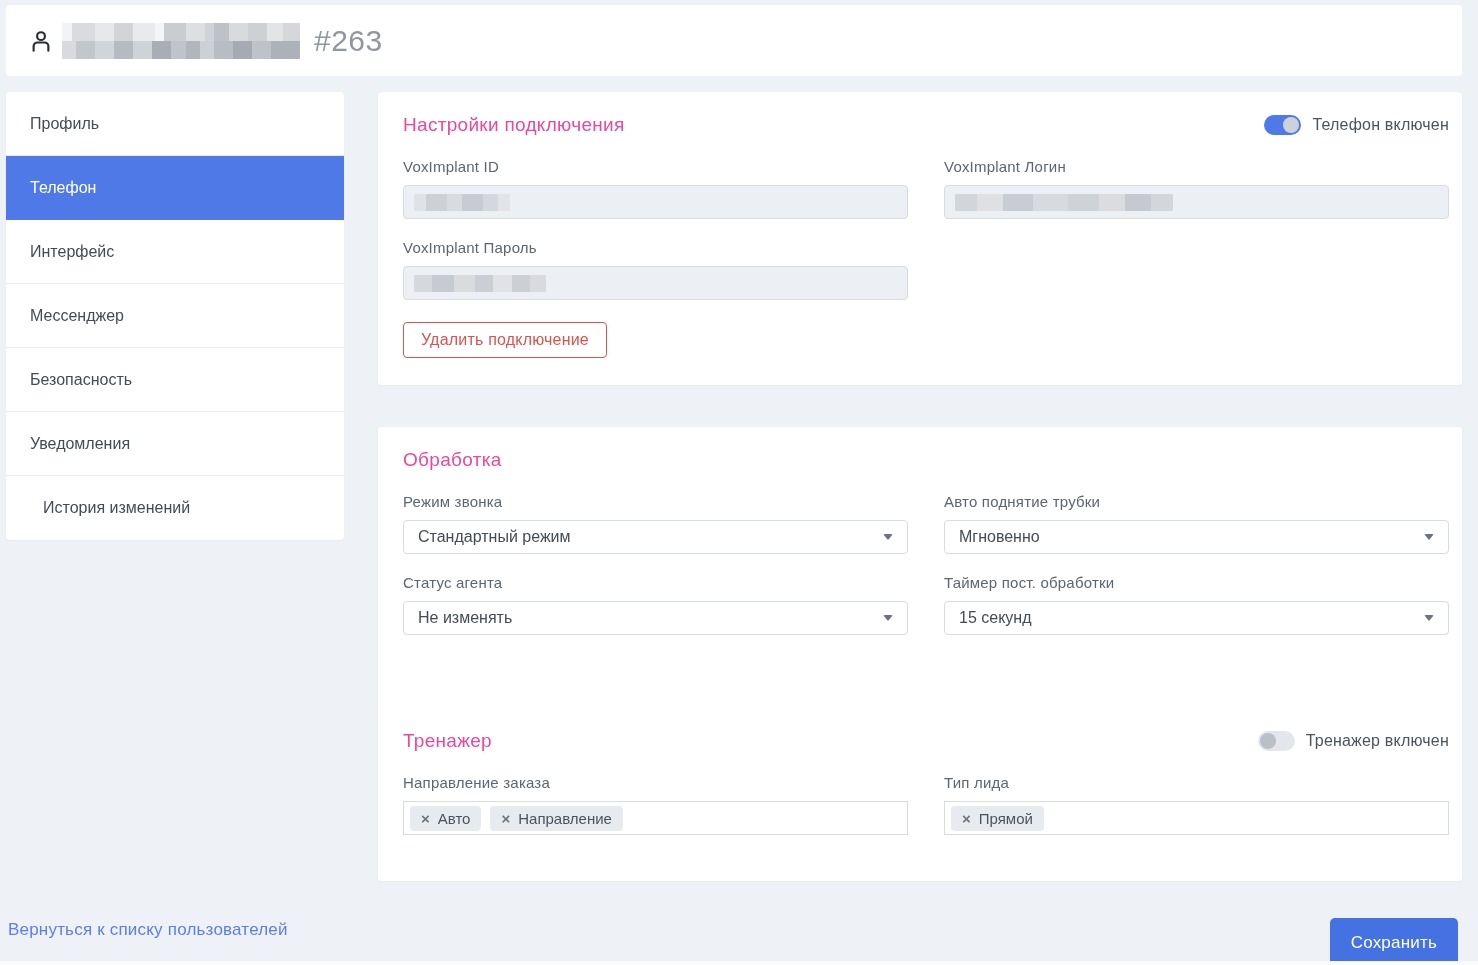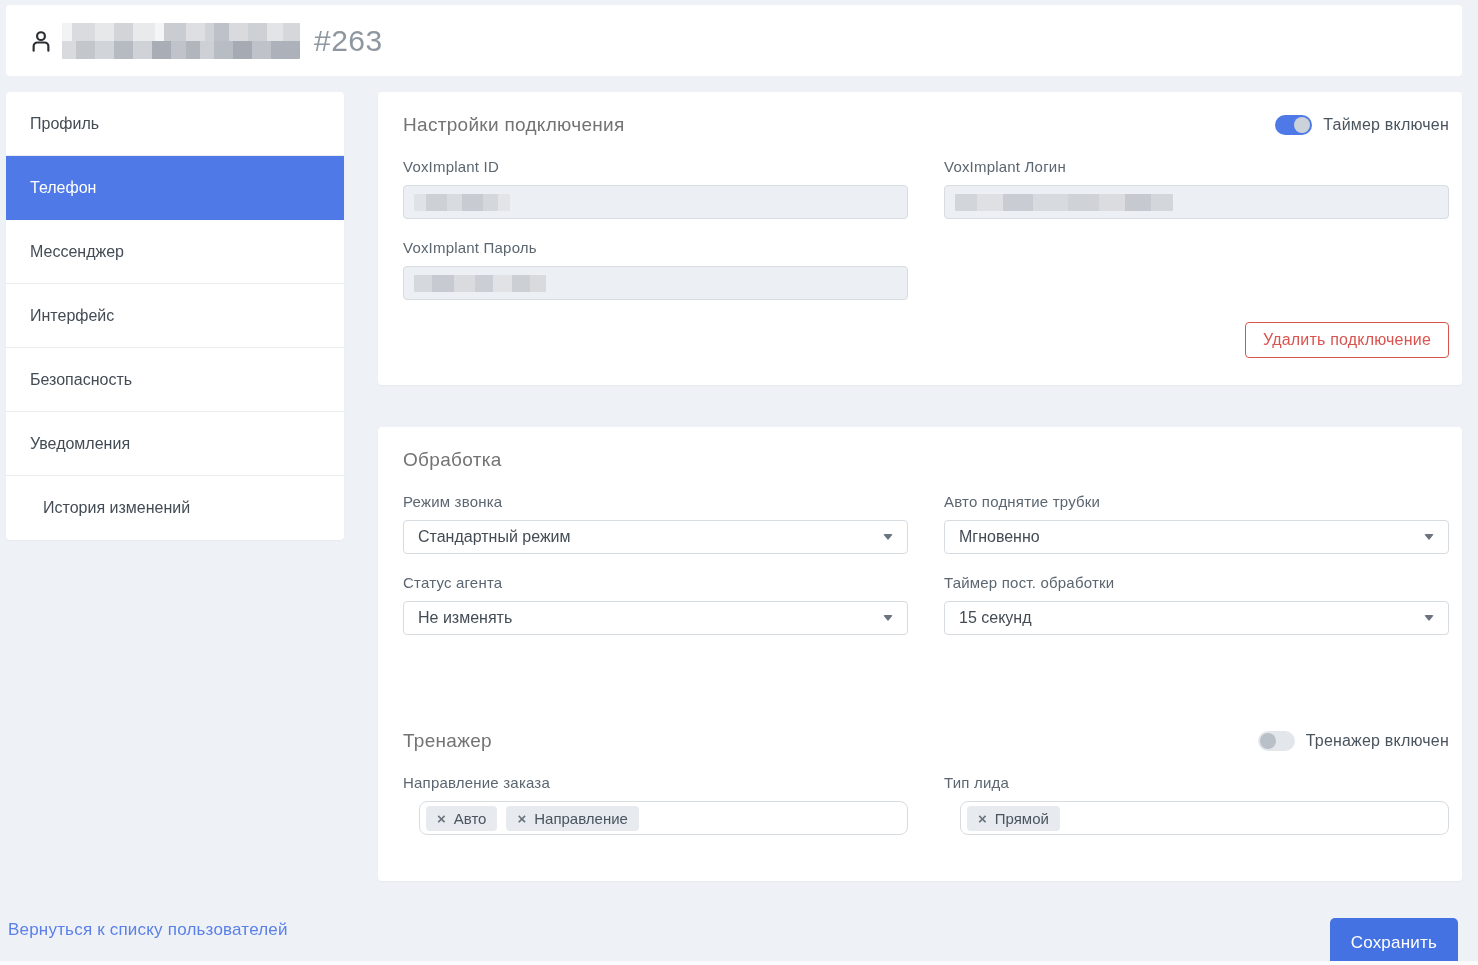--- a/index.html
+++ b/index.html
@@ -50,41 +50,41 @@
     position:absolute; left:378px; right:16px;
     background:#ffffff; border-radius:4px;
     box-shadow:0 1px 2px rgba(40,50,60,.04);
     padding:22px 13px 24px 25px;
   }
   .card-1 { top:92px;  height:293px; }
   .card-2 { top:427px; height:288px; }
   .card-3 { top:708px; height:173px; }
 
   .card-head { display:flex; align-items:center; justify-content:space-between; }
-  .card-title { font-size:19px; color:#737373; letter-spacing:.3px; }
+  .card-title { font-size:19px; color:#ec4899; letter-spacing:.3px; }
 
   .grid-2 { display:grid; grid-template-columns:1fr 1fr; column-gap:36px; row-gap:20px; margin-top:22px; }
 
   .field-label { font-size:15px; color:#5b6670; margin-bottom:10px; letter-spacing:.2px; }
 
   .input-disabled {
     height:34px; background:#eceff3; border:1px solid #d7dce1; border-radius:4px;
     display:flex; align-items:center; padding:0 10px;
   }
   .px {
     height:17px; border-radius:1px; filter:blur(.4px);
   }
   .px-id { width:96px;
     background:linear-gradient(90deg,#dfe2e6 0 12%,#cdd1d6 12% 34%,#d8dbdf 34% 50%,#c8ccd2 50% 72%,#d4d7db 72% 88%,#e2e4e8 88% 100%); }
   .px-login { width:218px;
     background:linear-gradient(90deg,#d2d5da 0 10%,#dee0e4 10% 22%,#c9cdd3 22% 36%,#d7dade 36% 52%,#cfd3d8 52% 66%,#dadce0 66% 78%,#c6cad0 78% 90%,#d3d6db 90% 100%); }
   .px-pass { width:132px;
     background:linear-gradient(90deg,#d5d8dc 0 14%,#c7cbd1 14% 30%,#d9dbdf 30% 46%,#cbcfd5 46% 60%,#e0e2e5 60% 74%,#ccd0d5 74% 88%,#d8dadd 88% 100%); }
 
-  .btn-row { display:flex; justify-content:flex-end; margin-top:22px; }
+  .btn-row { display:flex; justify-content:flex-start; margin-top:22px; }
   .btn-danger {
     background:#ffffff; border:1px solid #d9534f; color:#d9534f;
     font-size:16px; padding:8px 17px; border-radius:4px; cursor:pointer;
     font-family:inherit; letter-spacing:.2px;
   }
 
   
   .toggle-wrap { display:flex; align-items:center; gap:11px; cursor:pointer; }
   .toggle-label { font-size:16px; color:#4a545e; letter-spacing:.2px; }
   .toggle { width:37px; height:20px; border-radius:10px; position:relative; flex:0 0 auto; }
@@ -100,22 +100,22 @@
     display:flex; align-items:center; justify-content:space-between;
     padding:0 14px; font-size:16px; color:#434c55; cursor:pointer;
   }
   .caret {
     width:0; height:0; border-left:5px solid transparent; border-right:5px solid transparent;
     border-top:6px solid #6b747e; border-radius:2px;
   }
 
   
   .chips-box {
-    height:34px; background:#ffffff; border:1px solid #d7dce1; border-radius:8px;
-    display:flex; align-items:center; gap:9px; padding:0 6px; cursor:text;margin-left:16px;
+    height:34px; background:#ffffff; border:1px solid #d7dce1; border-radius:0;
+    display:flex; align-items:center; gap:9px; padding:0 6px; cursor:text;
   }
   .chip {
     background:#e7eaee; border-radius:4px; padding:4px 11px;
     display:inline-flex; align-items:center; gap:8px;
     font-size:15px; color:#4a545e;
   }
   .chip-x { color:#6b747e; font-size:15px; cursor:pointer; line-height:1; }
   .chip-x::before { content:"×"; font-weight:bold; }
 
   
@@ -143,35 +143,35 @@
     <div class="redacted-name">
       <div class="row r1"></div>
       <div class="row r2"></div>
     </div>
     <div class="user-number">#263</div>
   </div>
 
   <div class="sidebar">
     <div class="side-item">Профиль</div>
     <div class="side-item active">Телефон</div>
+    <div class="side-item">Интерфейс</div>
     <div class="side-item">Мессенджер</div>
-    <div class="side-item">Интерфейс</div>
     <div class="side-item">Безопасность</div>
     <div class="side-item">Уведомления</div>
     <div class="side-item">История изменений</div>
   </div>
 
   <div class="card card-1">
     <div class="card-head">
       <div class="card-title">Настройки подключения</div>
       <div class="toggle-wrap">
         <span class="toggle on">
             <span class="knob"></span>
           </span>
-        <span class="toggle-label">Таймер включен</span>
+        <span class="toggle-label">Телефон включен</span>
       </div>
     </div>
     <div class="grid-2">
       <div>
         <div class="field-label">VoxImplant ID</div>
         <div class="input-disabled">
           <span class="px px-id"></span>
         </div>
       </div>
       <div>

